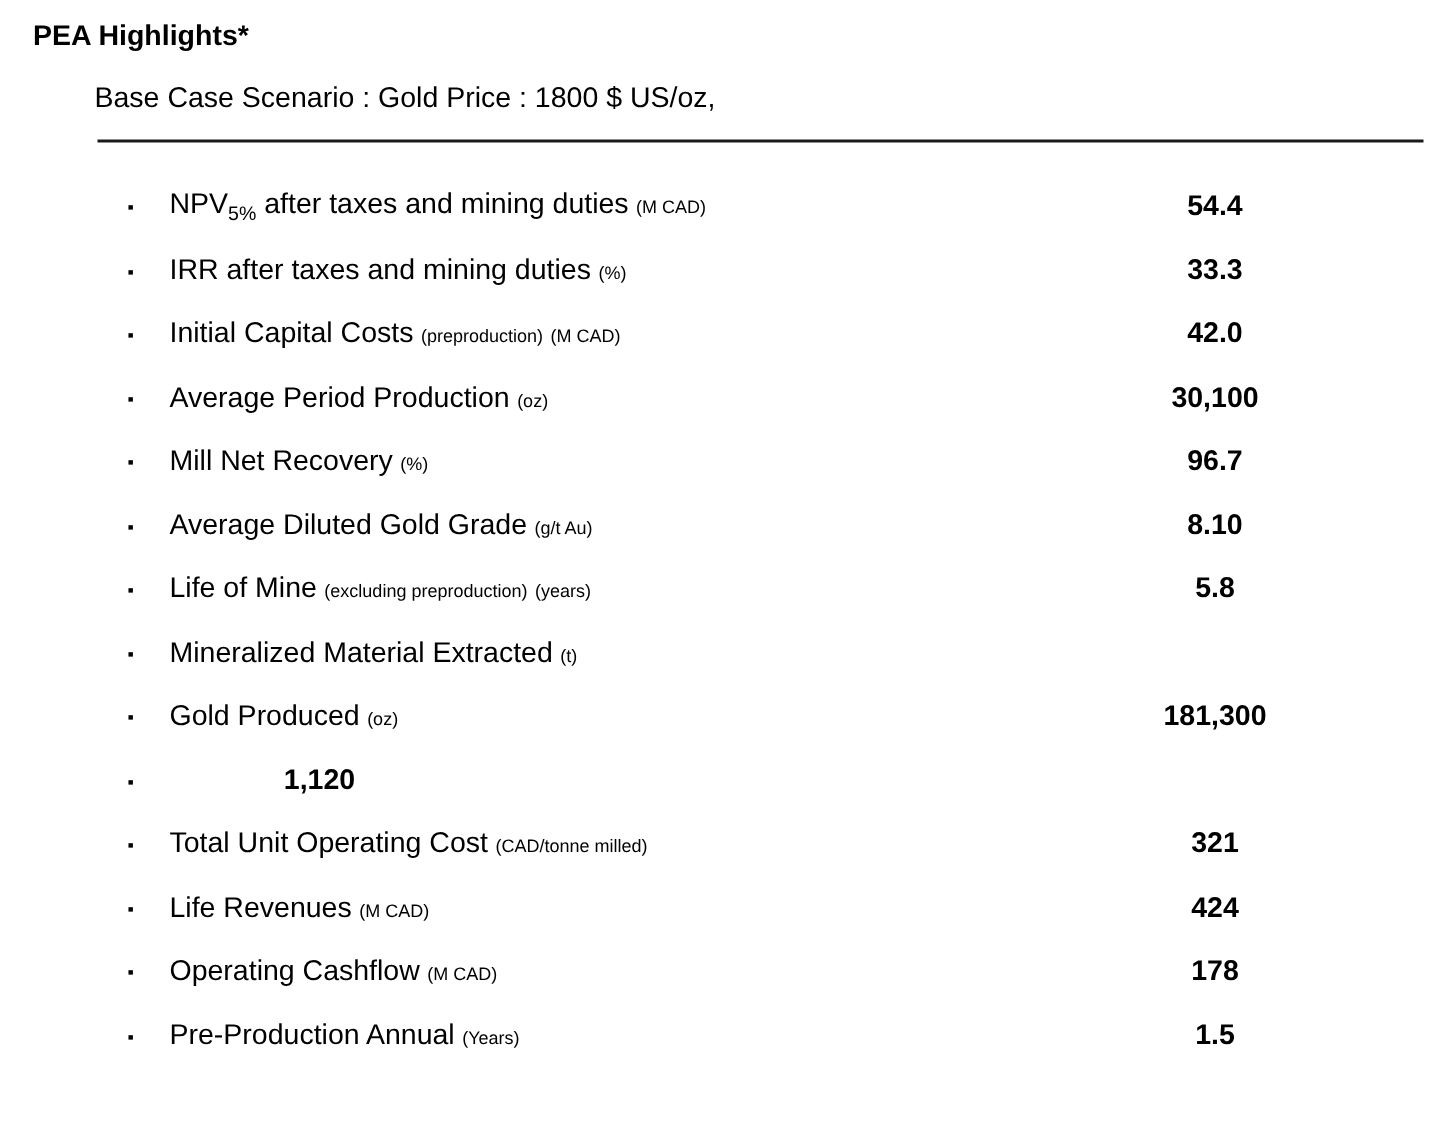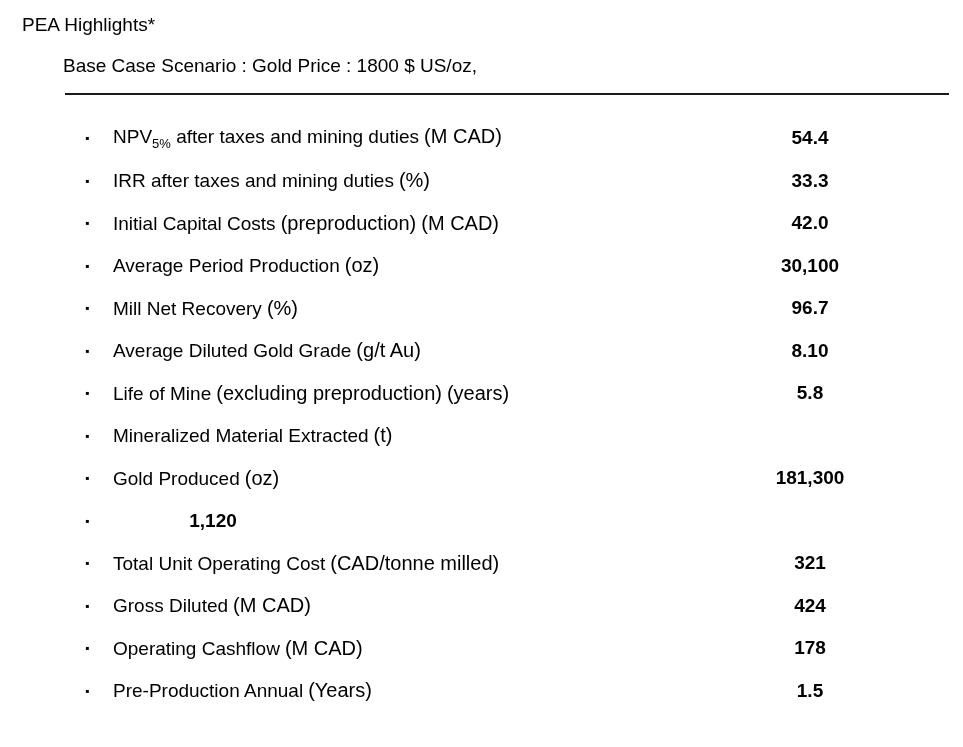--- a/index.html
+++ b/index.html
@@ -12,21 +12,21 @@
     background: #ffffff;
     color: #000000;
     font-family: "Liberation Sans", sans-serif;
     overflow: hidden;
   }
   .page-title {
     margin: 0;
     padding: 13px 0 0 22px;
     font-size: 19px;
     line-height: 23px;
-    font-weight: 400;
+    font-weight: 700;
   }
   .subtitle {
     margin: 17px 0 0 63px;
     font-size: 19px;
     line-height: 25px;
     font-weight: 400;
   }
   .rule {
     border: none;
     border-top: 2px solid #1a1a1a;
@@ -53,21 +53,21 @@
   .label {
     flex: 1 1 auto;
     font-size: 19px;
     white-space: nowrap;
   }
   .lbl-sub {
     font-size: 13px;
     vertical-align: sub;
   }
   .lbl-note, .lbl-unit {
-    font-size: 20px;
+    font-size: 12px;
     margin-left: 5px;
     margin-top: 32px;
   }
   .lbl-sub:empty, .lbl-rest:empty, .lbl-note:empty, .lbl-unit:empty {
     display: none;
   }
   .value {
     flex: 0 0 200px;
     text-align: center;
     font-size: 19px;
@@ -146,21 +146,21 @@
   </div>
 
   <div class="row">
     <span class="bullet">▪</span>
     <span class="label"><span class="lbl-main">Total Unit Operating Cost</span><span class="lbl-unit">(CAD/tonne milled)</span></span>
     <span class="value">321</span>
   </div>
 
   <div class="row">
     <span class="bullet">▪</span>
-    <span class="label"><span class="lbl-main">Gross Diluted</span><span class="lbl-unit">(M CAD)</span></span>
+    <span class="label"><span class="lbl-main">Life Revenues</span><span class="lbl-unit">(M CAD)</span></span>
     <span class="value">424</span>
   </div>
 
   <div class="row">
     <span class="bullet">▪</span>
     <span class="label"><span class="lbl-main">Operating Cashflow</span><span class="lbl-unit">(M CAD)</span></span>
     <span class="value">178</span>
   </div>
 
   <div class="row">

